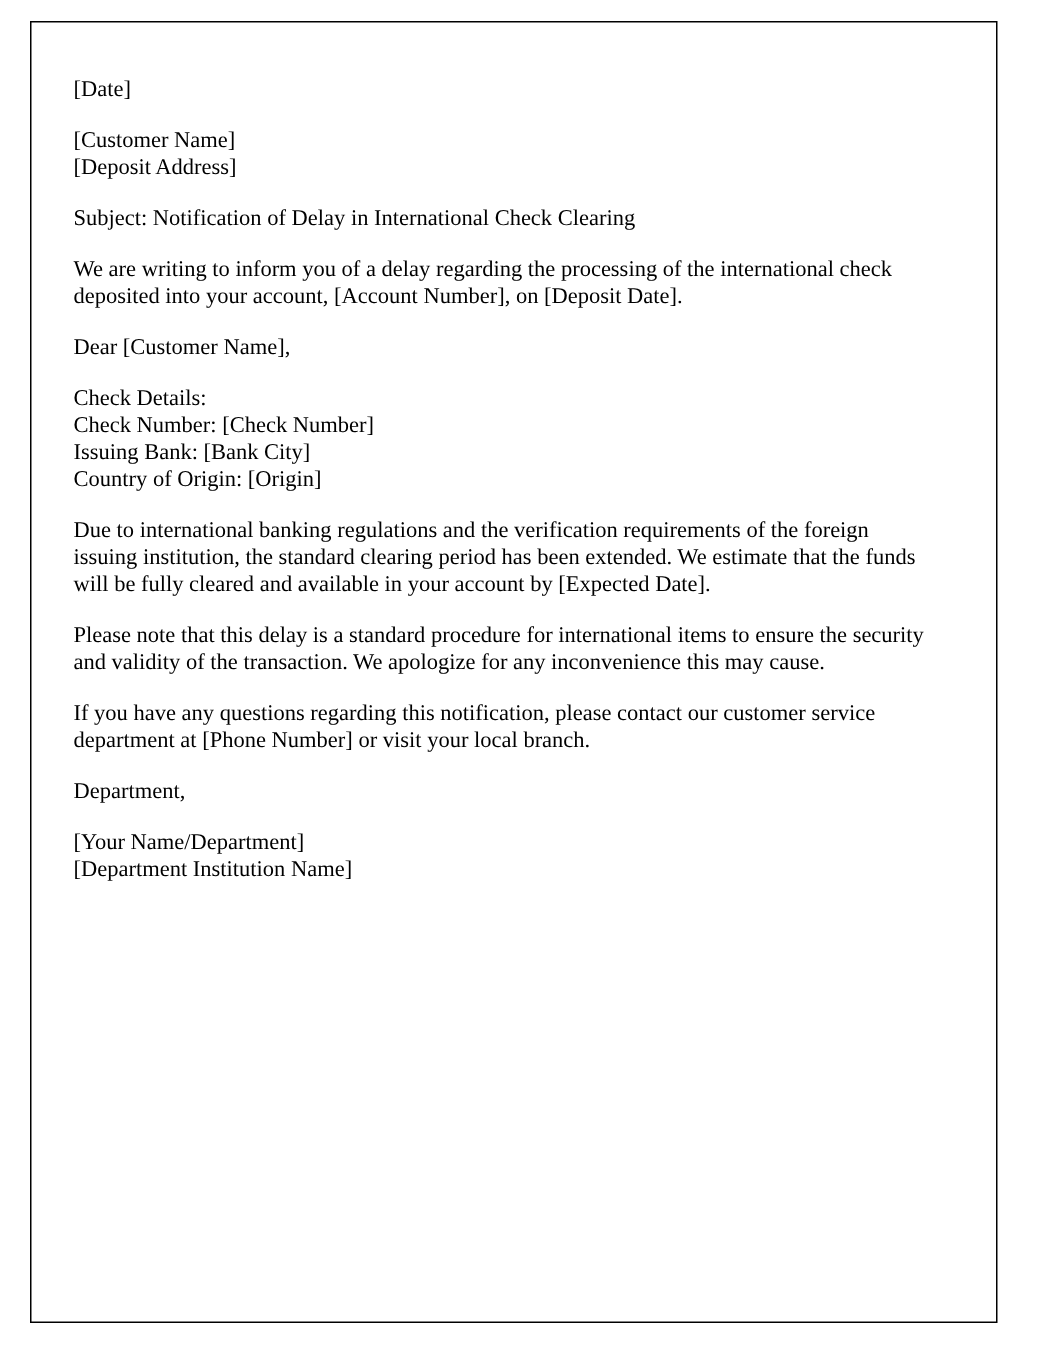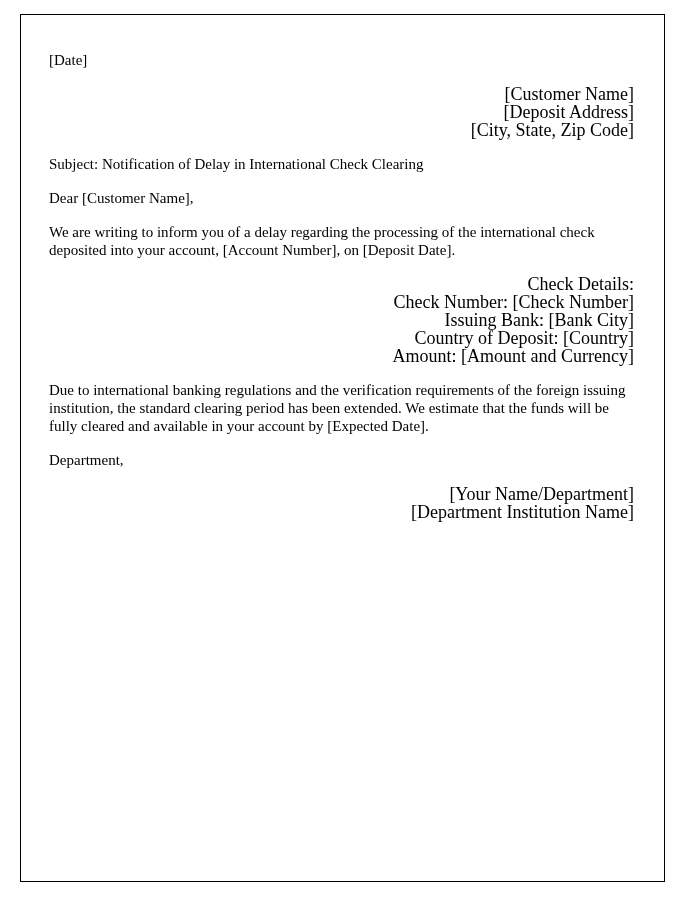--- a/index.html
+++ b/index.html
@@ -16,68 +16,67 @@
     -webkit-font-smoothing: antialiased;
   }
   .page {
     position: absolute;
     left: 20px;
     top: 14px;
     width: 645px;
     height: 868px;
     border: 1px solid #000000;
     box-sizing: border-box;
-    padding: 36px 30px 0 28px;
+    padding: 36px 41px 0 28px;
     background: #ffffff;
     overflow: hidden;
   }
   .block {
     margin: 0 0 16px 0;
     font-size: 15px;
     line-height: 18px;
   }
   .line {
-    font-size: 18px;
+    font-size: 15px;
     line-height: 18px;
-    text-align: right;
   }
   .bold {
     font-weight: normal;
   }
 </style>
 </head>
 <body>
 
 <div class="page">
 
   <p class="block">[Date]</p>
 
   <div class="block">
     <div class="line">[Customer Name]</div>
     <div class="line">[Deposit Address]</div>
-    <div class="line">[City, State, Zip Code]</div>
   </div>
 
   <p class="block bold">Subject: Notification of Delay in International Check Clearing</p>
 
+  <p class="block">We are writing to inform you of a delay regarding the processing of the international check deposited into your account, [Account Number], on [Deposit Date].</p>
+
   <p class="block">Dear [Customer Name],</p>
-
-  <p class="block">We are writing to inform you of a delay regarding the processing of the international check deposited into your account, [Account Number], on [Deposit Date].</p>
 
   <div class="block">
     <div class="line bold">Check Details:</div>
     <div class="line">Check Number: [Check Number]</div>
     <div class="line">Issuing Bank: [Bank City]</div>
-    <div class="line">Country of Deposit: [Country]</div>
-    <div class="line">Amount: [Amount and Currency]</div>
+    <div class="line">Country of Origin: [Origin]</div>
   </div>
 
   <p class="block">Due to international banking regulations and the verification requirements of the foreign issuing institution, the standard clearing period has been extended. We estimate that the funds will be fully cleared and available in your account by [Expected Date].</p>
 
+  <p class="block">Please note that this delay is a standard procedure for international items to ensure the security and validity of the transaction. We apologize for any inconvenience this may cause.</p>
 
+  <p class="block">If you have any questions regarding this notification, please contact our customer service department at [Phone Number] or visit your local branch.</p>
 
   <p class="block">Department,</p>
 
   <div class="block">
     <div class="line">[Your Name/Department]</div>
     <div class="line">[Department Institution Name]</div>
   </div>
 
 </div>
 

